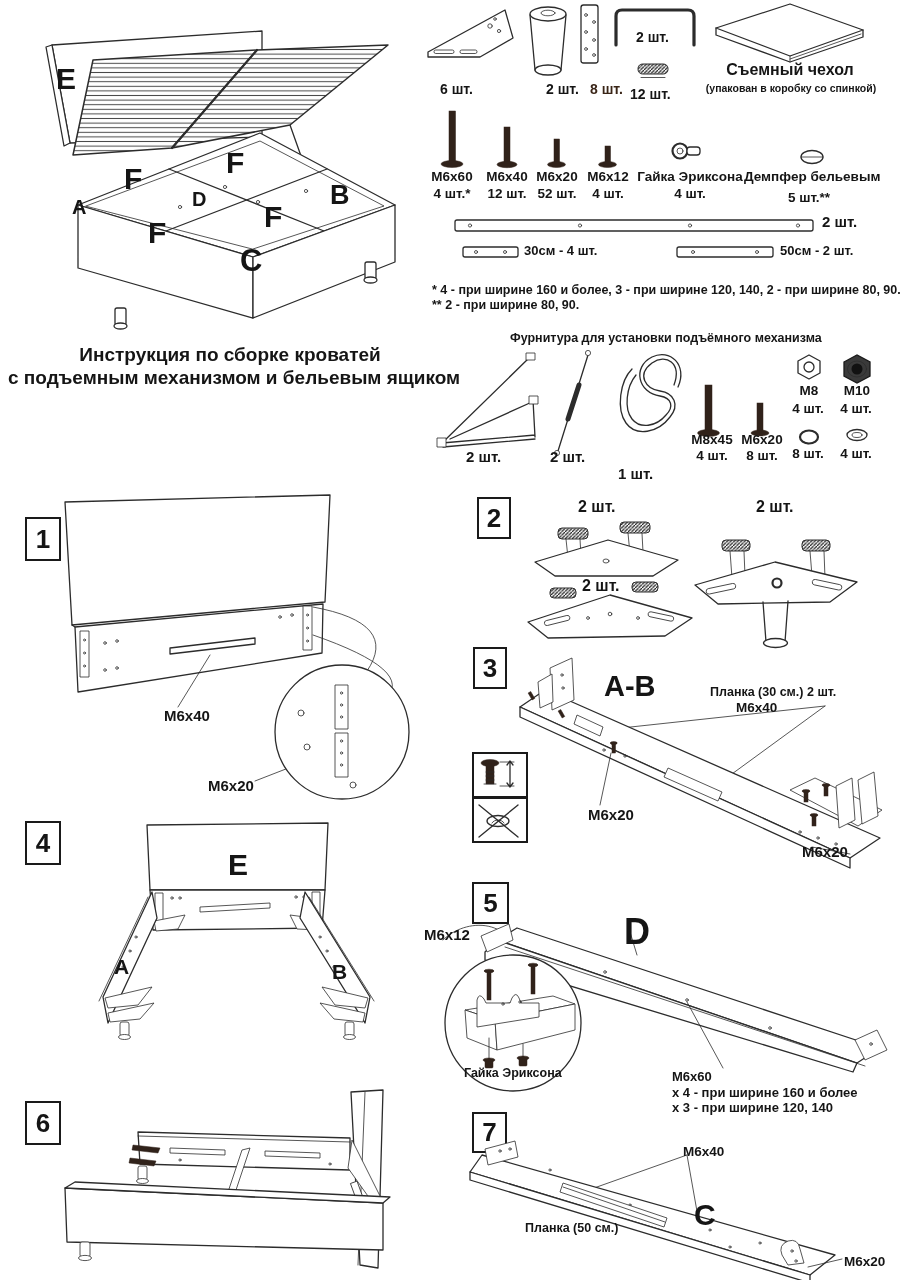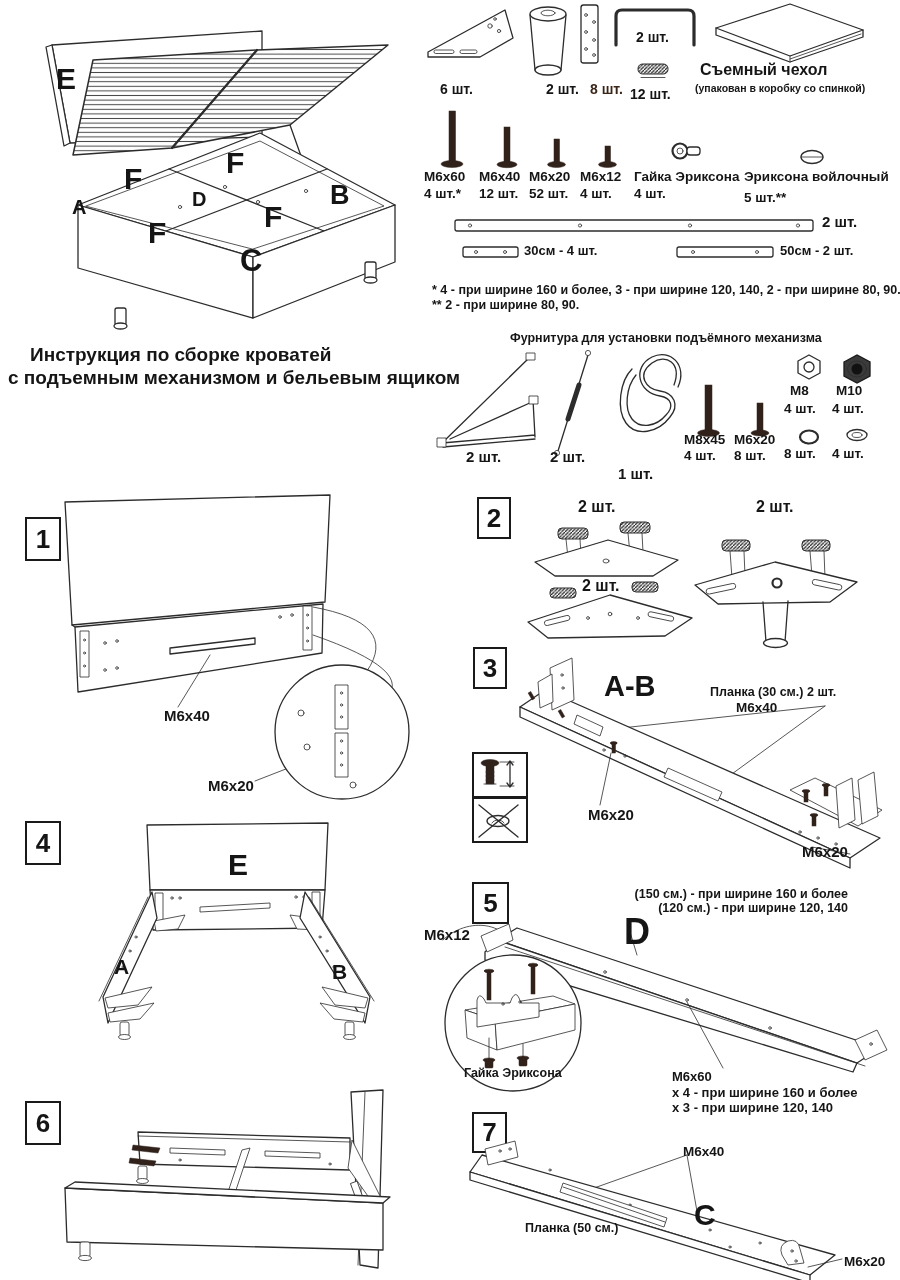--- a/index.html
+++ b/index.html
@@ -1,19 +1,19 @@
 <!DOCTYPE html>
 <html><head>
 <meta charset="utf-8">
 <style>
   html,body { margin:0; padding:0; background:#888; }
   .page { position:relative; width:900px; height:1280px; background:#ffffff;
           font-family:"Liberation Sans", sans-serif; color:#151515; overflow:hidden; }
   .lbl { position:absolute; font-weight:700; white-space:nowrap; line-height:1.12; color:#151515; }
-  .ctr { text-align:left; }
+  .ctr { text-align:center; }
   .numbox { position:absolute; border:2px solid #1a1a1a; background:#fff; display:flex;
             align-items:center; justify-content:center; font-weight:700; font-size:26px; }
   .ibox { position:absolute; border:2px solid #1a1a1a; background:#fff; }
   svg.d { position:absolute; overflow:visible; }
   .ln { fill:none; stroke:#2c2c2c; stroke-width:1.3; stroke-linejoin:round; stroke-linecap:round; }
   .wh { fill:#ffffff; stroke:#2c2c2c; stroke-width:1.3; stroke-linejoin:round; }
   .sl { fill:url(#slats); stroke:#2c2c2c; stroke-width:1.5; stroke-linejoin:round; }
   .ht { fill:url(#hatch); stroke:#2c2c2c; stroke-width:1; }
   .dk { fill:#30221a; stroke:#30221a; stroke-width:0.5; }
   .t08 { stroke-width:0.8; }
@@ -123,21 +123,21 @@
   <span class="lbl ctr" style="left:424px;top:169px;width:56px;font-size:13.5px">М6х60</span>
   <span class="lbl ctr" style="left:424px;top:186px;width:56px;font-size:13.5px">4 шт.*</span>
   <span class="lbl ctr" style="left:479px;top:169px;width:56px;font-size:13.5px">М6х40</span>
   <span class="lbl ctr" style="left:479px;top:186px;width:56px;font-size:13.5px">12 шт.</span>
   <span class="lbl ctr" style="left:529px;top:169px;width:56px;font-size:13.5px">М6х20</span>
   <span class="lbl ctr" style="left:529px;top:186px;width:56px;font-size:13.5px">52 шт.</span>
   <span class="lbl ctr" style="left:580px;top:169px;width:56px;font-size:13.5px">М6х12</span>
   <span class="lbl ctr" style="left:580px;top:186px;width:56px;font-size:13.5px">4 шт.</span>
   <span class="lbl ctr" style="left:634px;top:169px;width:112px;font-size:13.5px">Гайка Эриксона</span>
   <span class="lbl ctr" style="left:634px;top:186px;width:112px;font-size:13.5px">4 шт.</span>
-  <span class="lbl ctr" style="left:744px;top:169px;width:130px;font-size:13.5px">Эриксона войлочный</span>
+  <span class="lbl ctr" style="left:744px;top:169px;width:130px;font-size:13.5px">Демпфер бельевым</span>
   <span class="lbl ctr" style="left:744px;top:190px;width:130px;font-size:13.5px">5 шт.**</span>
 
   <svg class="d" style="left:430px;top:210px" width="470" height="55" viewBox="0 0 470 55">
     <rect class="wh" x="25" y="10" width="358" height="11" rx="2"></rect>
     <circle class="ln t08" cx="40" cy="15.5" r="1.6"></circle>
       <circle class="ln t08" cx="150" cy="15.5" r="1.6"></circle>
     <circle class="ln t08" cx="260" cy="15.5" r="1.6"></circle>
       <circle class="ln t08" cx="368" cy="15.5" r="1.6"></circle>
     <rect class="wh" x="33" y="37" width="55" height="10" rx="2"></rect>
     <circle class="ln t08" cx="46" cy="42" r="1.5"></circle>
@@ -431,24 +431,20 @@
     <line class="ln t08" x1="98" y1="144" x2="98" y2="158"></line>
     <g>
       <rect class="dk" x="60" y="160" width="8" height="8" rx="1"></rect>
         <ellipse class="dk" cx="64" cy="160" rx="6" ry="2"></ellipse>
     </g>
     <g>
       <rect class="dk" x="94" y="158" width="8" height="8" rx="1"></rect>
         <ellipse class="dk" cx="98" cy="158" rx="6" ry="2"></ellipse>
     </g>
   </svg>
-  <div class="lbl" style="right:52px;top:887px;font-size:12.5px;text-align:right">
-    <span style="display:block">(150 см.) - при ширине 160 и более</span>
-    <span style="display:block">(120 см.) - при ширине 120, 140</span>
-  </div>
   <span class="lbl" style="left:424px;top:927px;font-size:15px">М6х12</span>
   <span class="lbl" style="left:624px;top:912px;font-size:36px">D</span>
   <span class="lbl" style="left:464px;top:1066px;font-size:12.5px">Гайка Эриксона</span>
   <div class="lbl" style="left:672px;top:1069px;font-size:13px;line-height:15.5px">
     <span style="display:block">М6х60</span>
     <span style="display:block">х 4 - при ширине 160 и более</span>
     <span style="display:block">х 3 - при ширине 120, 140</span>
   </div>
 
   <div class="numbox" style="left:25px;top:1101px;width:32px;height:40px">

